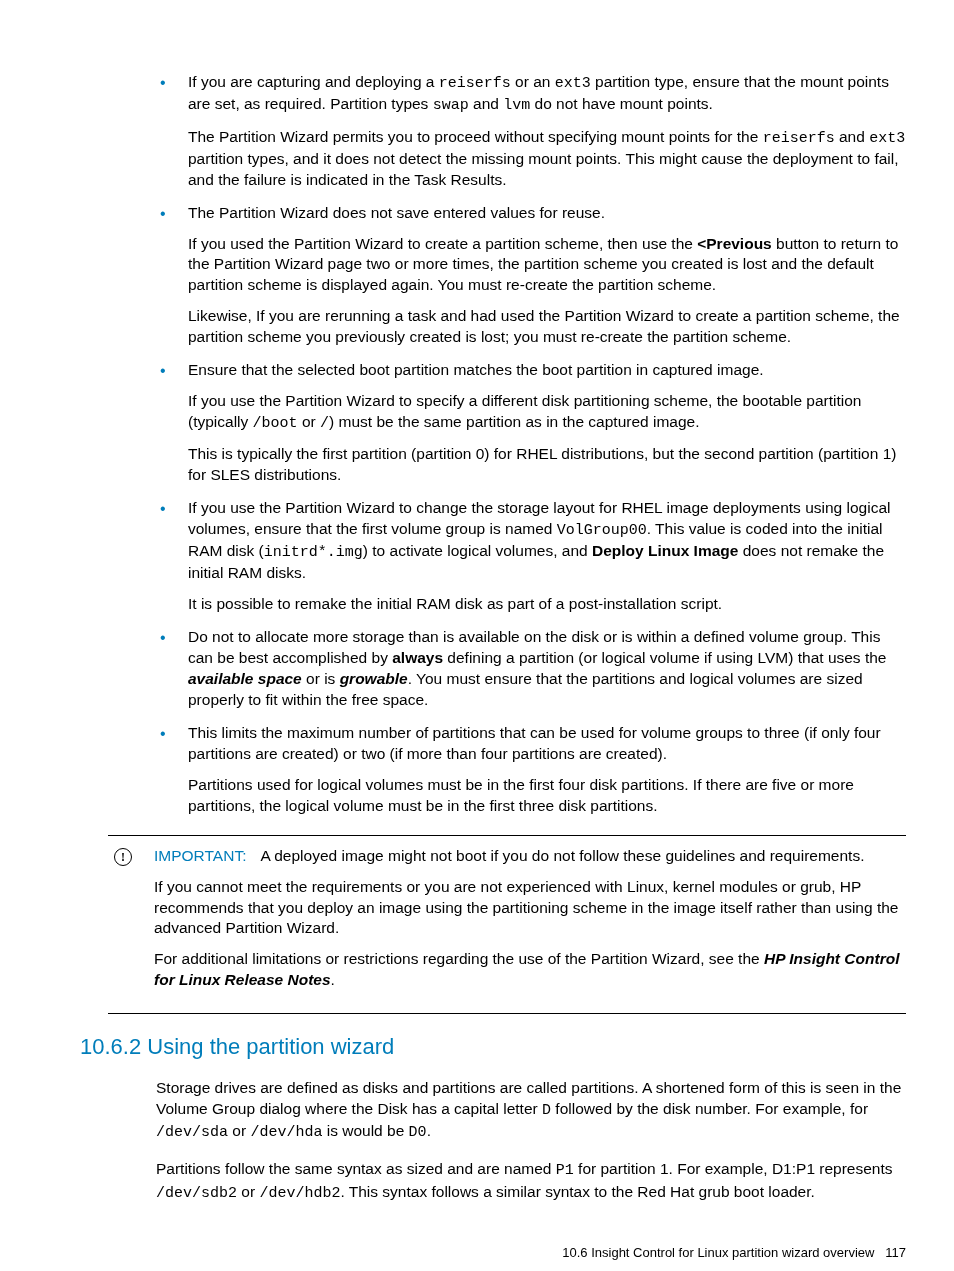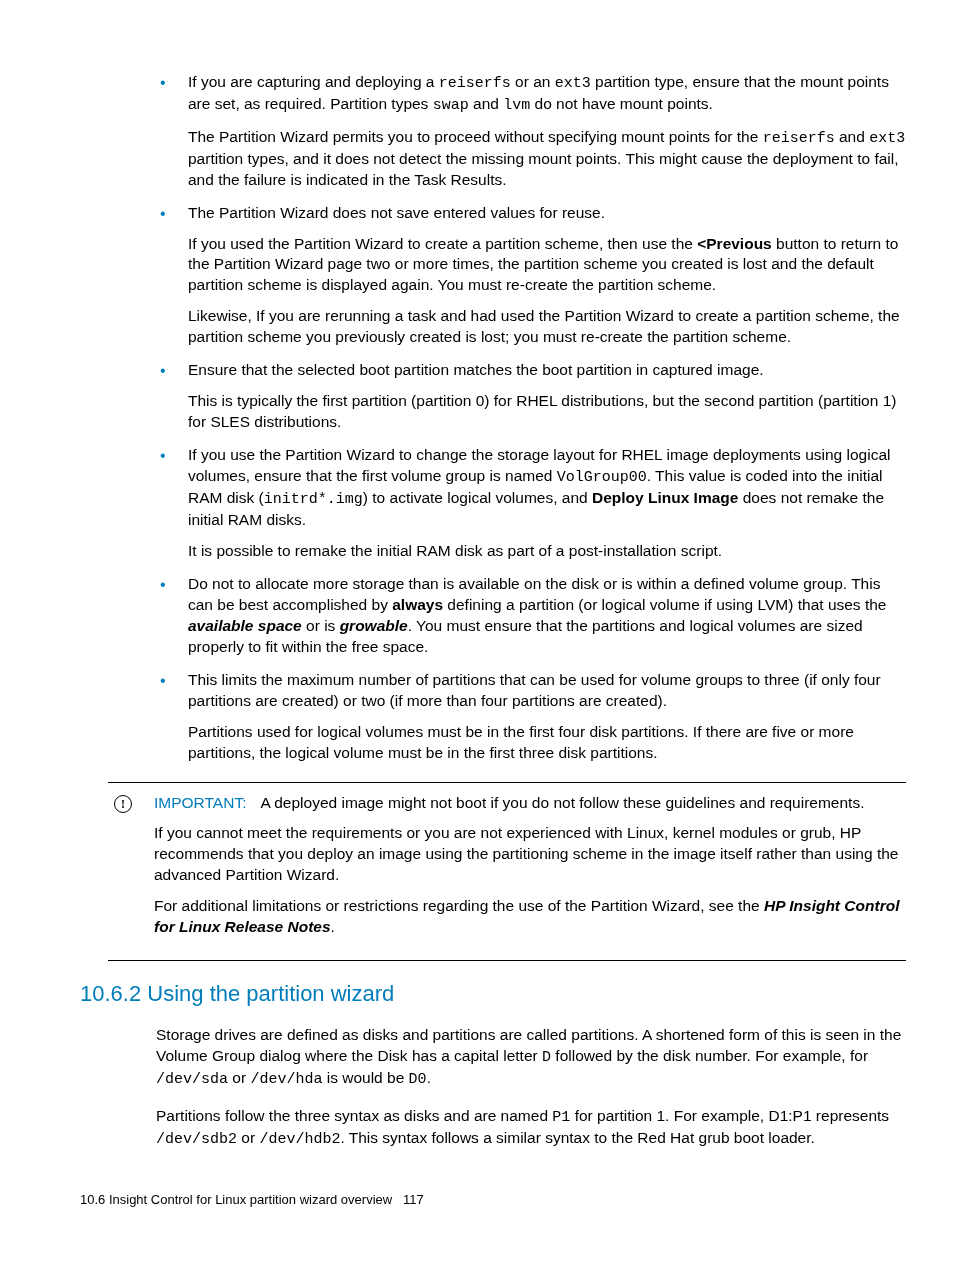--- a/index.html
+++ b/index.html
@@ -81,39 +81,41 @@
     font-size: 22px;
     margin: 14px 0 8px 0;
   }
   .body-block {
     padding-left: 76px;
   }
   .body-block p {
     margin: 16px 0 10px 0;
   }
   .footer {
+    text-align: right;
     font-size: 13px;
     margin-top: 40px;
   }
 </style>
 </head>
 <body>
 
 <ul class="main" id="bullets">
     <li>
       <p><span>If you are capturing and deploying a </span><span class="mono">reiserfs</span><span> or an </span><span class="mono">ext3</span><span> partition type, ensure that the mount points are set, as required. Partition types </span><span class="mono">swap</span><span> and </span><span class="mono">lvm</span><span> do not have mount points.</span></p>
       <p><span>The Partition Wizard permits you to proceed without specifying mount points for the </span><span class="mono">reiserfs</span><span> and </span><span class="mono">ext3</span><span> partition types, and it does not detect the missing mount points. This might cause the deployment to fail, and the failure is indicated in the Task Results.</span></p>
     </li>
     <li>
       <p><span>The Partition Wizard does not save entered values for reuse.</span></p>
       <p><span>If you used the Partition Wizard to create a partition scheme, then use the </span><span class="bold">&lt;Previous</span><span> button to return to the Partition Wizard page two or more times, the partition scheme you created is lost and the default partition scheme is displayed again. You must re-create the partition scheme.</span></p>
       <p><span>Likewise, If you are rerunning a task and had used the Partition Wizard to create a partition scheme, the partition scheme you previously created is lost; you must re-create the partition scheme.</span></p>
     </li>
     <li>
       <p><span>Ensure that the selected boot partition matches the boot partition in captured image.</span></p>
+      <p><span>If you use the Partition Wizard to specify a different disk partitioning scheme, the bootable partition (typically </span><span class="mono">/boot</span><span> or </span><span class="mono">/</span><span>) must be the same partition as in the captured image.</span></p>
       <p><span>This is typically the first partition (partition 0) for RHEL distributions, but the second partition (partition 1) for SLES distributions.</span></p>
     </li>
     <li>
       <p><span>If you use the Partition Wizard to change the storage layout for RHEL image deployments using logical volumes, ensure that the first volume group is named </span><span class="mono">VolGroup00</span><span>. This value is coded into the initial RAM disk (</span><span class="mono">initrd*.img</span><span>) to activate logical volumes, and </span><span class="bold">Deploy Linux Image</span><span> does not remake the initial RAM disks.</span></p>
       <p><span>It is possible to remake the initial RAM disk as part of a post-installation script.</span></p>
     </li>
     <li>
       <p><span>Do not to allocate more storage than is available on the disk or is within a defined volume group. This can be best accomplished by </span><span class="bold">always</span><span> defining a partition (or logical volume if using LVM) that uses the </span><span class="italic">available space</span><span> or is </span><span class="italic">growable</span><span>. You must ensure that the partitions and logical volumes are sized properly to fit within the free space.</span></p>
     </li>
     <li>
@@ -127,18 +129,18 @@
   <div class="important-body" id="important-body">
       <p><span class="important-label">IMPORTANT:</span><span>A deployed image might not boot if you do not follow these guidelines and requirements.</span></p>
       <p><span>If you cannot meet the requirements or you are not experienced with Linux, kernel modules or grub, HP recommends that you deploy an image using the partitioning scheme in the image itself rather than using the advanced Partition Wizard.</span></p>
       <p><span>For additional limitations or restrictions regarding the use of the Partition Wizard, see the </span><span class="italic">HP Insight Control for Linux Release Notes</span><span>.</span></p>
     </div>
 </div>
 
 <h2 class="section">10.6.2 Using the partition wizard</h2>
 <div class="body-block" id="section-body">
     <p><span>Storage drives are defined as disks and partitions are called partitions. A shortened form of this is seen in the Volume Group dialog where the Disk has a capital letter </span><span class="mono">D</span><span> followed by the disk number. For example, for </span><span class="mono">/dev/sda</span><span> or </span><span class="mono">/dev/hda</span><span> is would be </span><span class="mono">D0</span><span>.</span></p>
-    <p><span>Partitions follow the three syntax as disks and are named </span><span class="mono">P1</span><span> for partition 1. For example, D1:P1 represents </span><span class="mono">/dev/sdb2</span><span> or </span><span class="mono">/dev/hdb2</span><span>. This syntax follows a similar syntax to the Red Hat grub boot loader.</span></p>
+    <p><span>Partitions follow the same syntax as sized and are named </span><span class="mono">P1</span><span> for partition 1. For example, D1:P1 represents </span><span class="mono">/dev/sdb2</span><span> or </span><span class="mono">/dev/hdb2</span><span>. This syntax follows a similar syntax to the Red Hat grub boot loader.</span></p>
   </div>
 
 <div class="footer">
   <span>10.6 Insight Control for Linux partition wizard overview</span>&nbsp;&nbsp;&nbsp;<span>117</span>
 </div>
 
 </body></html>

